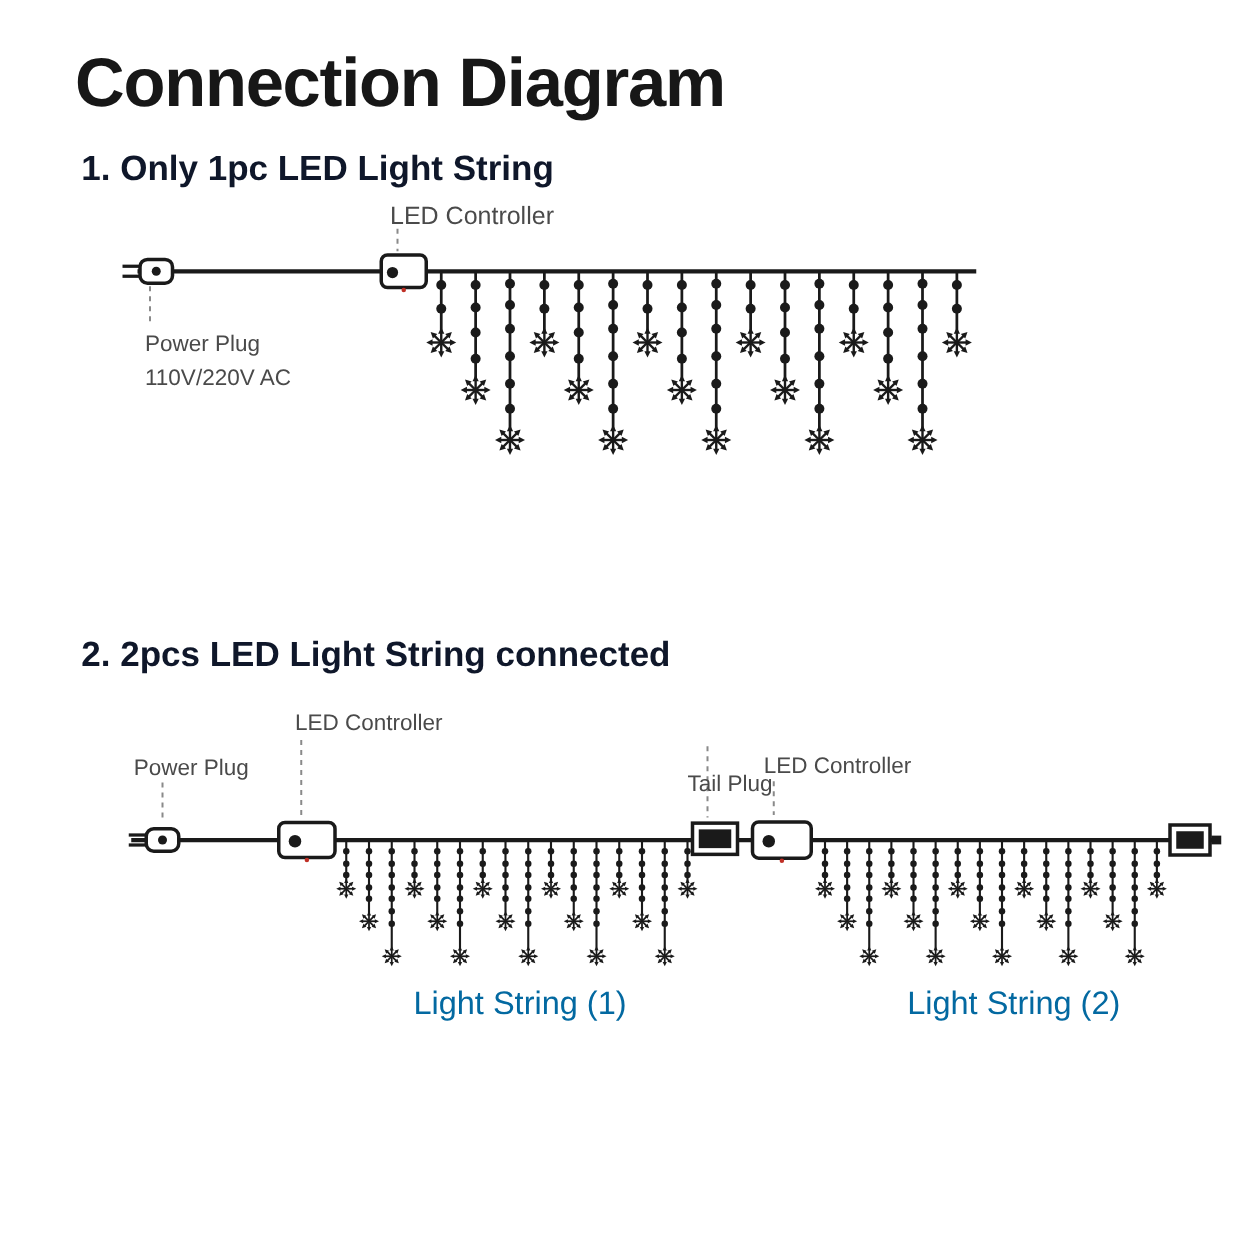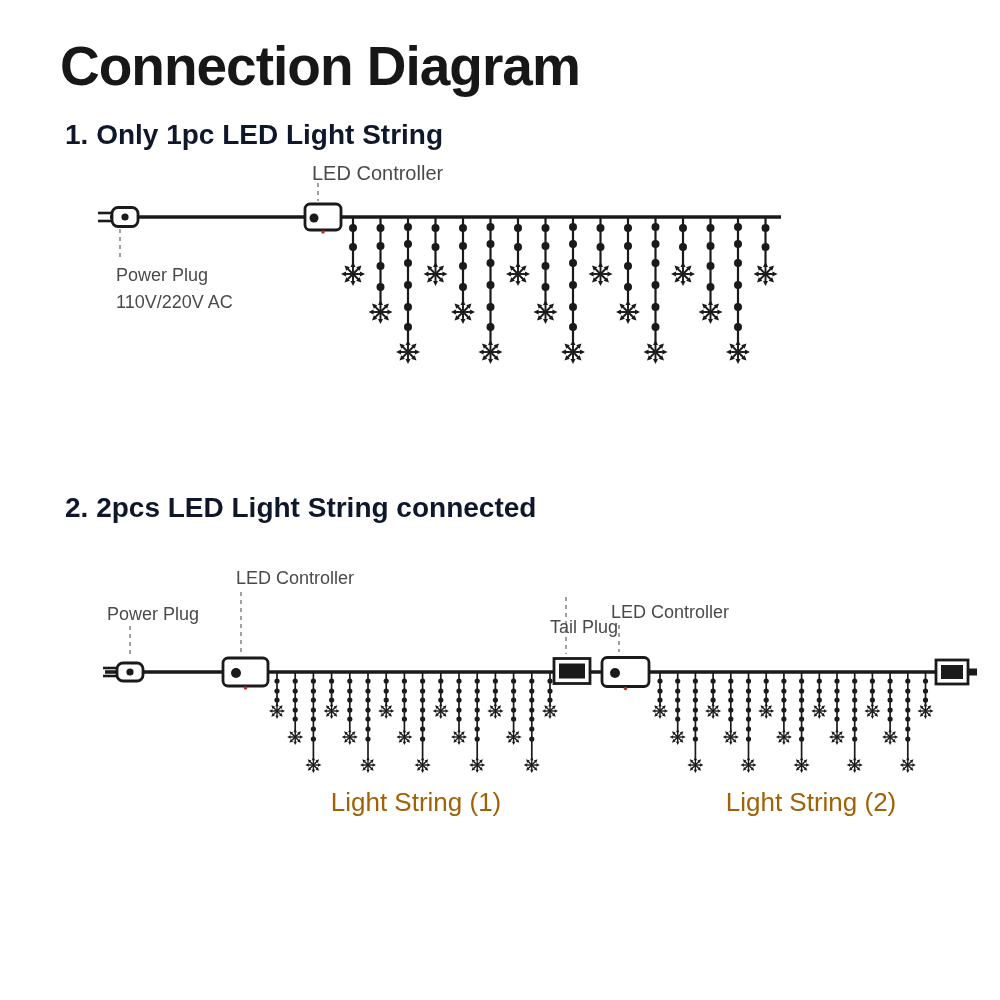--- a/index.html
+++ b/index.html
@@ -3,30 +3,30 @@
 <meta charset="utf-8">
 <style>
   html,body{margin:0;padding:0;background:#ffffff;}
   body{width:1000px;height:1000px;position:relative;overflow:hidden;
        font-family:"Liberation Sans", sans-serif;color:#171717;}
   #gfx{position:absolute;left:0;top:0;width:1000px;height:1000px;}
   .title{position:absolute;left:60px;top:34px;width:940px;text-align:left;
          font-size:55px;font-weight:bold;letter-spacing:-1px;color:#171717;}
   .section-heading{position:absolute;font-size:28px;font-weight:bold;color:#0f172a;white-space:nowrap;}
   .sec1{left:65px;top:119px;}
-  .sec2{left:65px;top:492px;}
+  .sec2{left:65px;top:508px;}
   .lbl{position:absolute;font-size:18px;color:#4a4a4a;white-space:nowrap;line-height:27px;}
   .lbl-d1-controller{left:312px;top:160px;font-size:20px;}
   .lbl-d1-plug{left:116px;top:262px;}
   .lbl-d2-plug{left:107px;top:601px;}
   .lbl-d2-controller1{left:236px;top:565px;}
   .lbl-d2-tailplug{left:550px;top:570px;margin-top:44px;}
   .lbl-d2-controller2{left:611px;top:599px;}
   .string-label{position:absolute;top:787px;width:250px;text-align:center;
-                font-size:26px;color:#a16207;white-space:nowrap;}
+                font-size:26px;color:#0369a1;white-space:nowrap;}
   .string1{left:291px;}
   .string2{left:686px;}
 </style>
 </head>
 <body>
 
 <svg id="gfx" viewBox="0 0 1000 1000">
     <g>
       <line x1="110" y1="217" x2="781" y2="217" stroke="#1a1a1a" stroke-width="3.4"></line>
       <line x1="318" y1="183" x2="318" y2="201" stroke="#8a8a8a" stroke-width="1.6" stroke-dasharray="4 4"></line>

